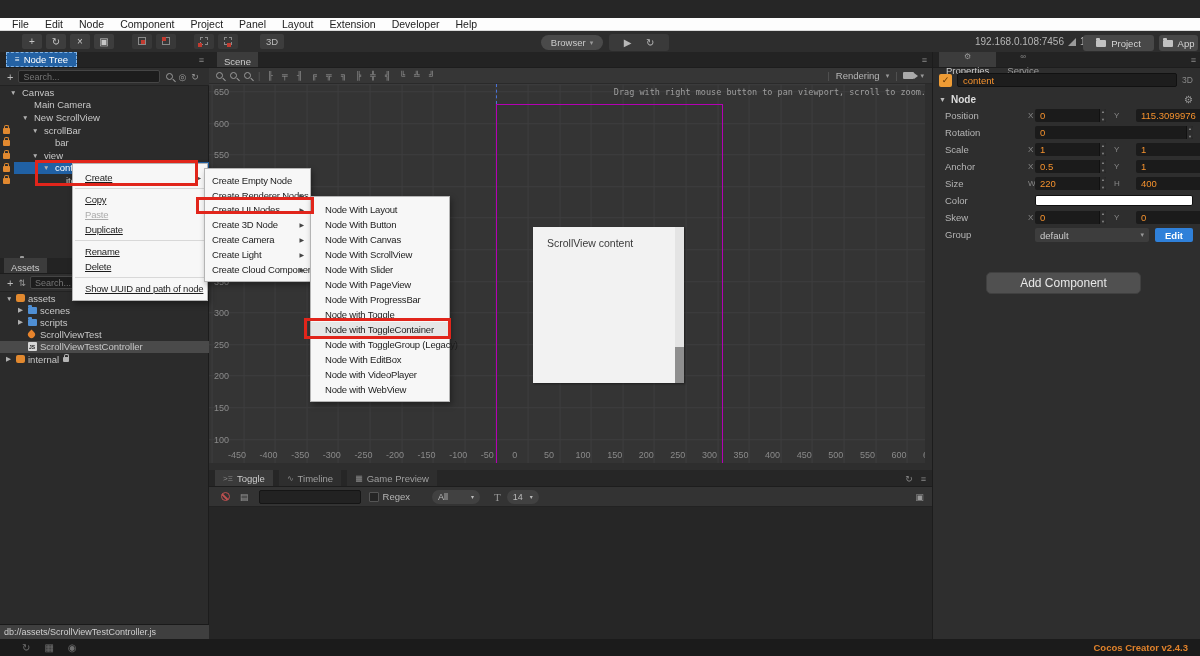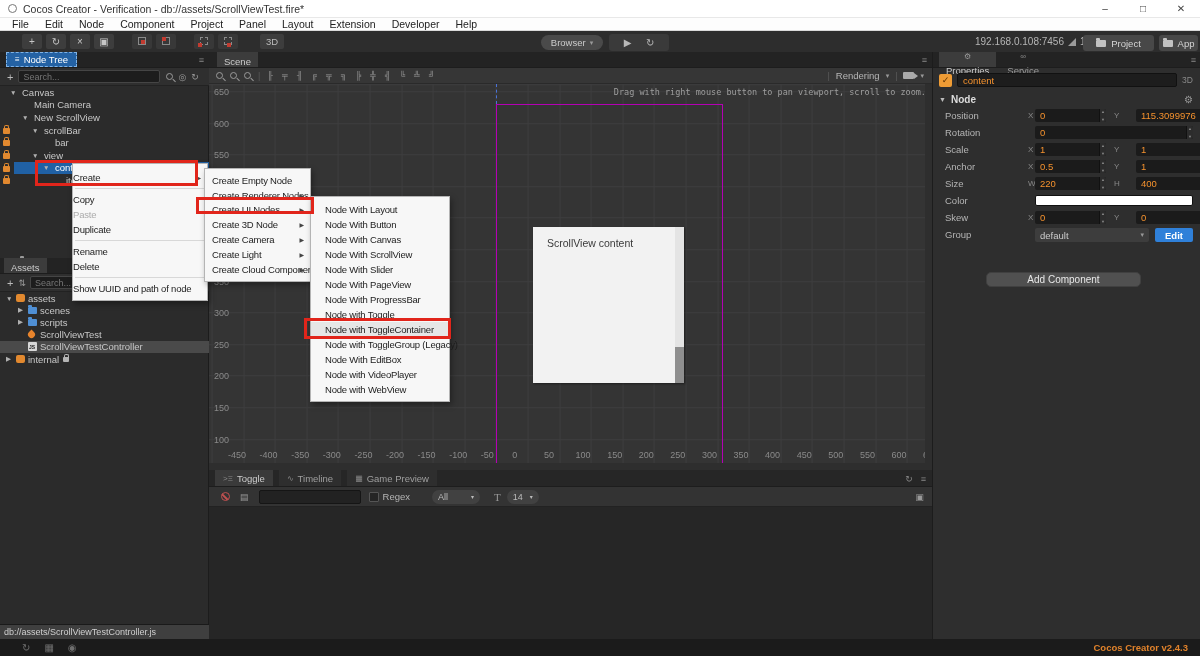--- a/index.html
+++ b/index.html
@@ -139,60 +139,51 @@
   .spin::before{content:"▲";position:absolute;top:0;left:1px;font-size:4px;color:#888;}
   .spin::after{content:"▼";position:absolute;bottom:0;left:1px;font-size:4px;color:#888;}
   .prow.single .f1{width:158px;}
   .swatch{display:none;position:absolute;left:102px;top:2px;width:158px;height:11px;background:#fff;border:1px solid #111;border-radius:2px;}
   .prow.color .swatch{display:block;}
   .gsel,.gedit{display:none;}
   .prow.group .gsel{display:flex;position:absolute;left:102px;top:1px;width:114px;height:14px;background:#3d3d3d;border-radius:2px;align-items:center;justify-content:space-between;padding:0 5px;color:#ccc;font-size:9.5px;}
   .prow.group .gsel i{font-style:normal;}
   .prow.group .gsel .ga{font-size:7px;color:#999;}
   .prow.group .gedit{display:flex;position:absolute;left:222px;top:1px;width:38px;height:14px;background:#2f80d9;border-radius:2px;align-items:center;justify-content:center;color:#fff;font-size:9.5px;font-weight:bold;}
-  #add-comp{position:absolute;left:53px;top:220px;width:155px;height:15px;background:#505050;border:1px solid #404040;border-radius:5px;display:flex;align-items:center;justify-content:center;color:#e8e8e8;font-size:10px;}
+  #add-comp{position:absolute;left:53px;top:220px;width:155px;height:22px;background:#505050;border:1px solid #404040;border-radius:5px;display:flex;align-items:center;justify-content:center;color:#e8e8e8;font-size:12px;}
 
   
   #bottom-bar{left:0;top:639px;width:1200px;height:17px;background:#1b1b1b;display:flex;align-items:center;}
   #bottom-bar .bic{color:#6e6e6e;font-size:10px;margin-left:22px;}
   #version{margin-left:auto;margin-right:12px;color:#e0822b;font-size:9.5px;font-weight:bold;}
 
   
   .menu{position:absolute;background:#f7f7f7;border:1px solid #b4b4b4;box-shadow:2px 3px 6px rgba(0,0,0,.35);z-index:50;font-size:9.5px;color:#1c1c1c;letter-spacing:-0.2px;}
   .menu-item{position:relative;display:flex;align-items:center;white-space:nowrap;}
   .menu-item.disabled{color:#ababab;}
   .menu-item.sep{height:7px !important;}
   .menu-item.sep::after{content:"";position:absolute;left:2px;right:2px;top:3px;border-top:1px solid #d8d8d8;}
   .menu-item.has-arrow::after{content:"▶";position:absolute;right:6px;font-size:6px;color:#444;}
   .menu-item.hl{background:#e6e6e6;}
   #menu-context{left:72px;top:163px;width:136px;padding-top:6px;padding-bottom:4px;}
-  #menu-context .menu-item{height:15px;padding-left:0;}
+  #menu-context .menu-item{height:15px;padding-left:12px;text-decoration:underline;}
   #menu-create{left:204px;top:168px;width:107px;padding-top:4px;padding-bottom:4px;}
   #menu-create .menu-item{height:14.8px;padding-left:7px;}
   #menu-ui{left:310px;top:196px;width:140px;padding-top:5px;padding-bottom:4px;}
   #menu-ui .menu-item{height:15px;padding-left:14px;}
   .redbox{position:absolute;border:3px solid #e1251b;z-index:60;pointer-events:none;}
   #redbox-create{left:35px;top:160px;width:163px;height:26px;}
   #redbox-ui{left:196px;top:197px;width:118px;height:17px;}
   #redbox-toggle{left:304px;top:318px;width:147px;height:21px;}
 </style>
 </head>
 <body>
 
 <div id="root">
 
-  <div id="titlebar" class="abs">
-    <span id="app-icon"></span>
-    <span id="title-text">Cocos Creator - Verification - db://assets/ScrollViewTest.fire*</span>
-    <span id="win-controls">
-      <span class="winbtn">–</span>
-      <span class="winbtn">□</span>
-      <span class="winbtn">✕</span>
-    </span>
-  </div>
 
   <div id="menubar" class="abs">
 
   <span class="menu-top-item">File</span>
       <span class="menu-top-item">Edit</span>
       <span class="menu-top-item">Node</span>
       <span class="menu-top-item">Component</span>
       <span class="menu-top-item">Project</span>
       <span class="menu-top-item">Panel</span>
       <span class="menu-top-item">Layout</span>

